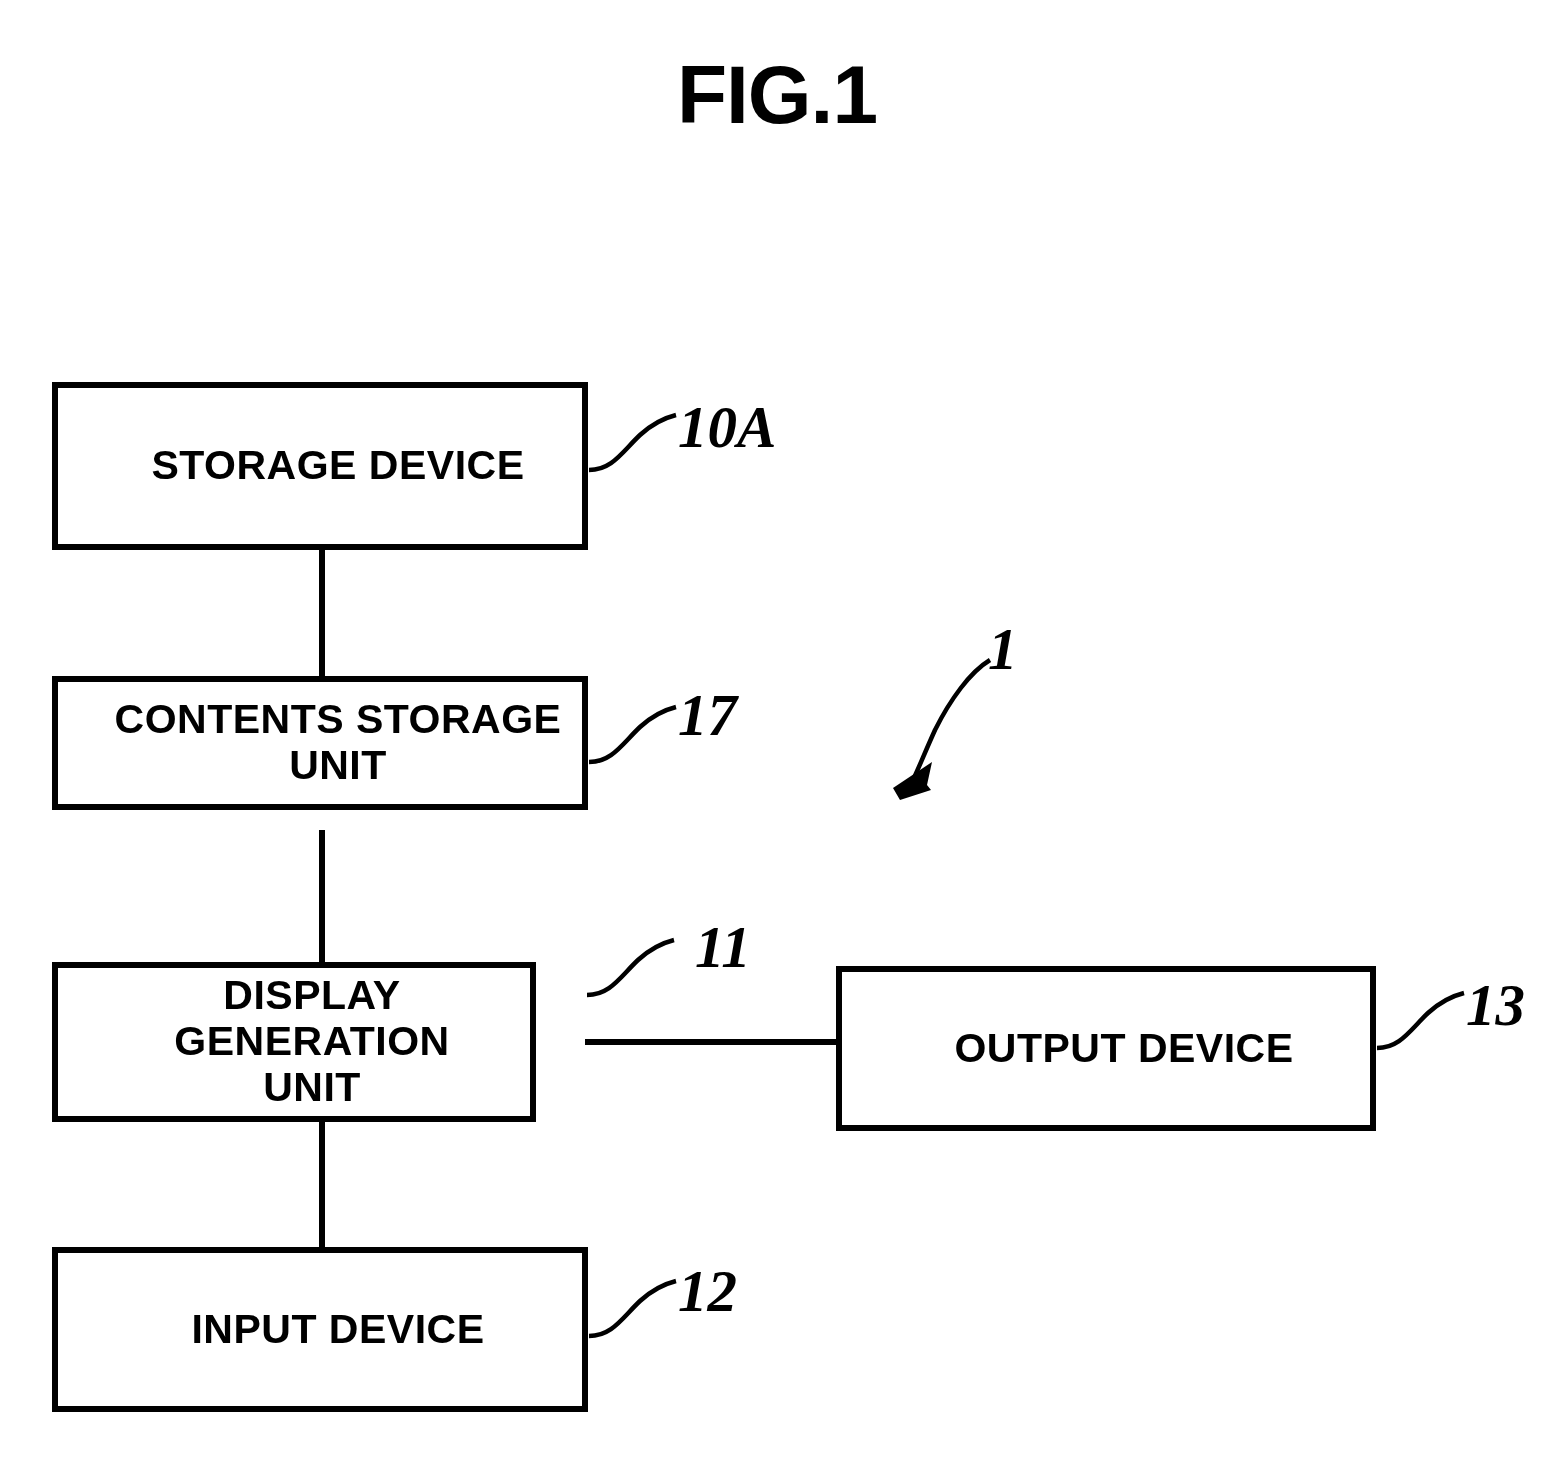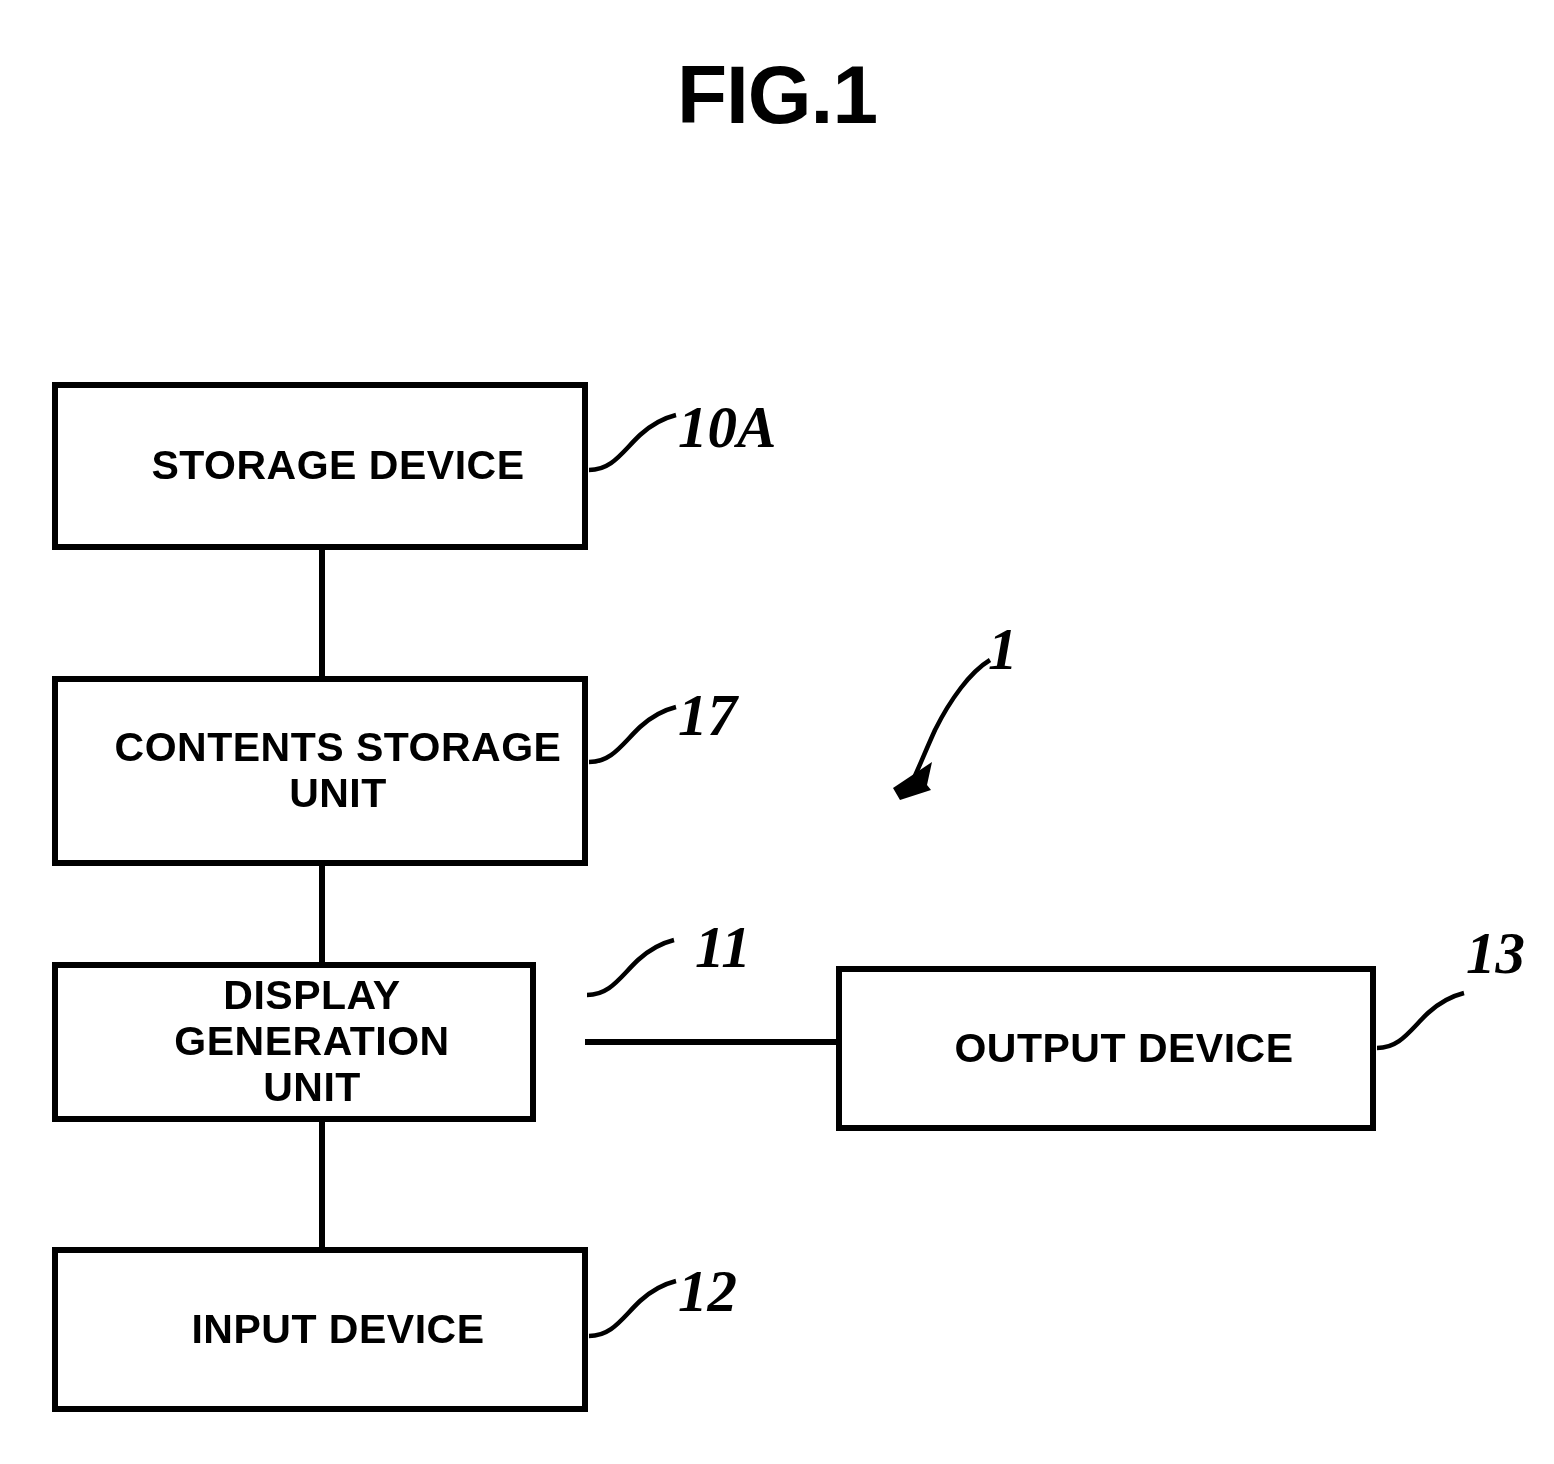--- a/index.html
+++ b/index.html
@@ -101,21 +101,21 @@
   <div class="conn-v" style="left:319px; top:830px; height:136px;"></div>
 
   <div class="conn-v" style="left:319px; top:1118px; height:133px;"></div>
 
   <div class="conn-h" style="left:585px; top:1039px; width:255px;"></div>
 
   <div class="node-box" style="left:52px; top:382px; width:536px; height:168px;">
     <span class="node-label">STORAGE DEVICE</span>
   </div>
 
-  <div class="node-box" style="left:52px; top:676px; width:536px; height:190px;">
+  <div class="node-box" style="left:52px; top:676px; width:536px; height:134px;">
     <span class="node-label">CONTENTS STORAGE
 UNIT</span>
   </div>
 
   <div class="node-box" style="left:52px; top:962px; width:484px; height:160px;">
     <span class="node-label">DISPLAY GENERATION
 UNIT</span>
   </div>
 
   <div class="node-box" style="left:836px; top:966px; width:540px; height:165px;">
@@ -143,17 +143,17 @@
   </svg>
 
   <div class="ref-num" style="left:678px; top:398px;">10A</div>
 
   <div class="ref-num" style="left:678px; top:686px;">17</div>
 
   <div class="ref-num" style="left:695px; top:918px;">11</div>
 
   <div class="ref-num" style="left:678px; top:1262px;">12</div>
 
-  <div class="ref-num" style="left:1466px; top:924px;">13</div>
+  <div class="ref-num" style="left:1466px; top:976px;">13</div>
 
   <div class="ref-num" style="left:988px; top:620px;">1</div>
 
 </div>
 
 </body></html>

